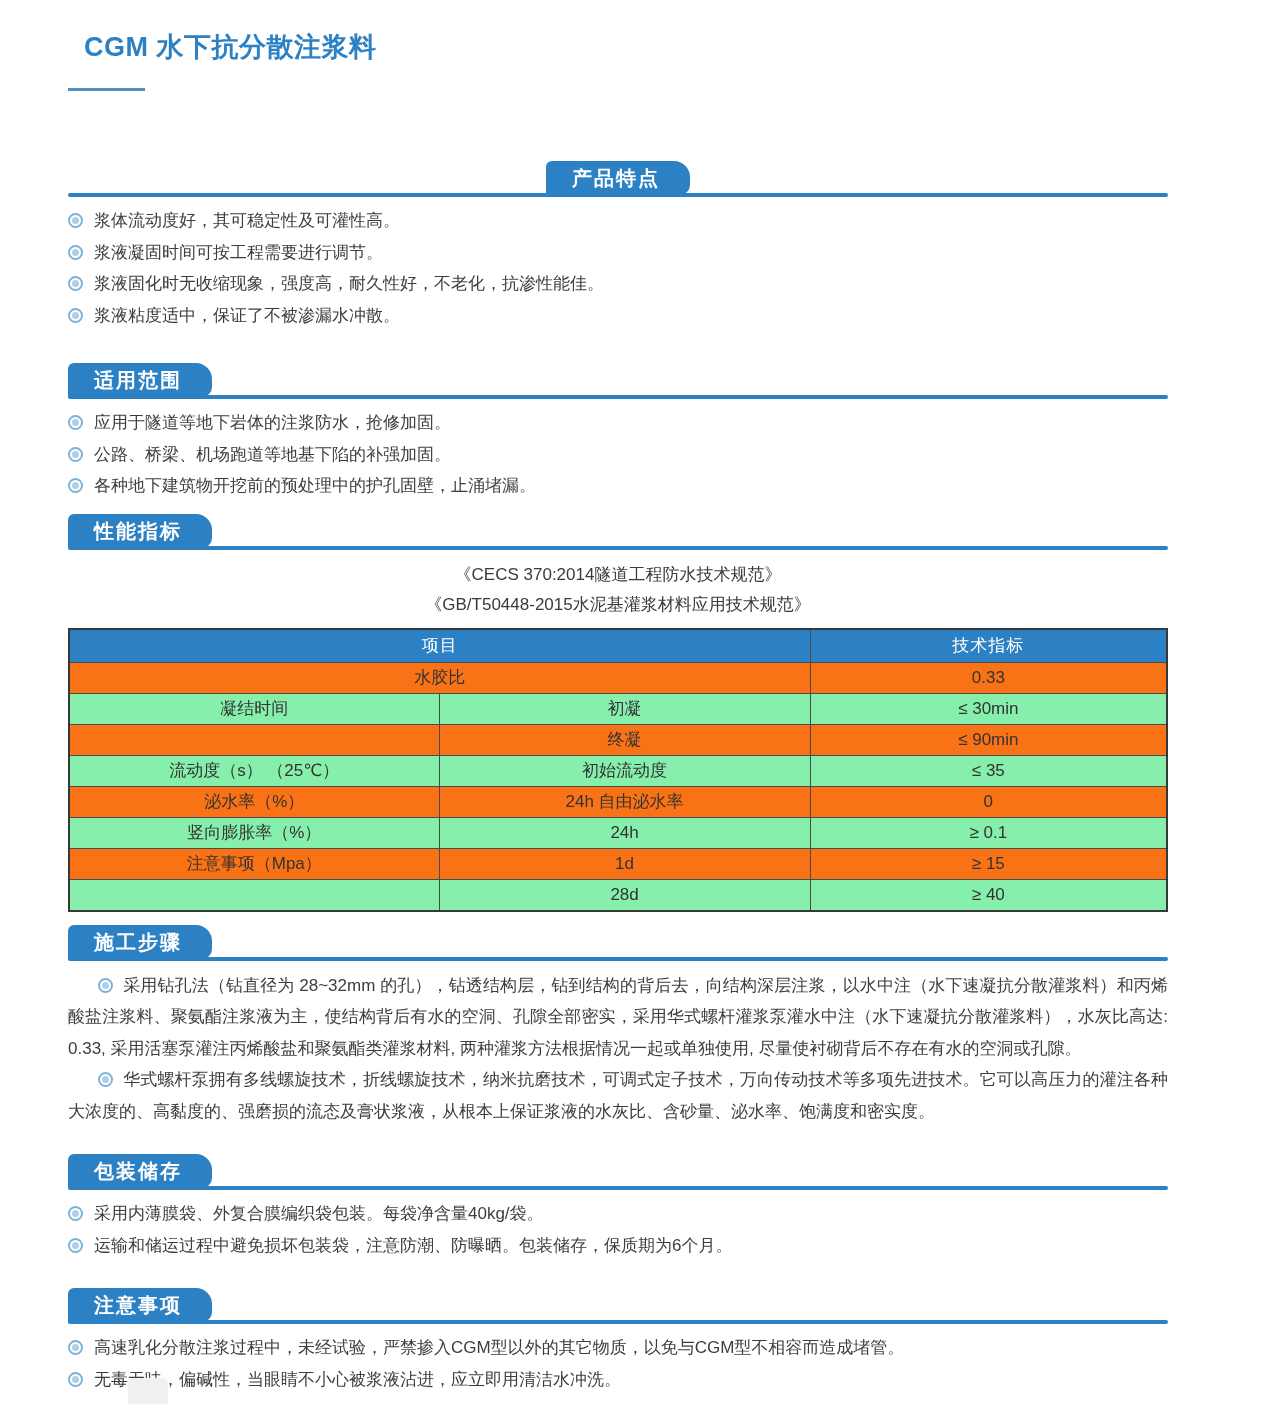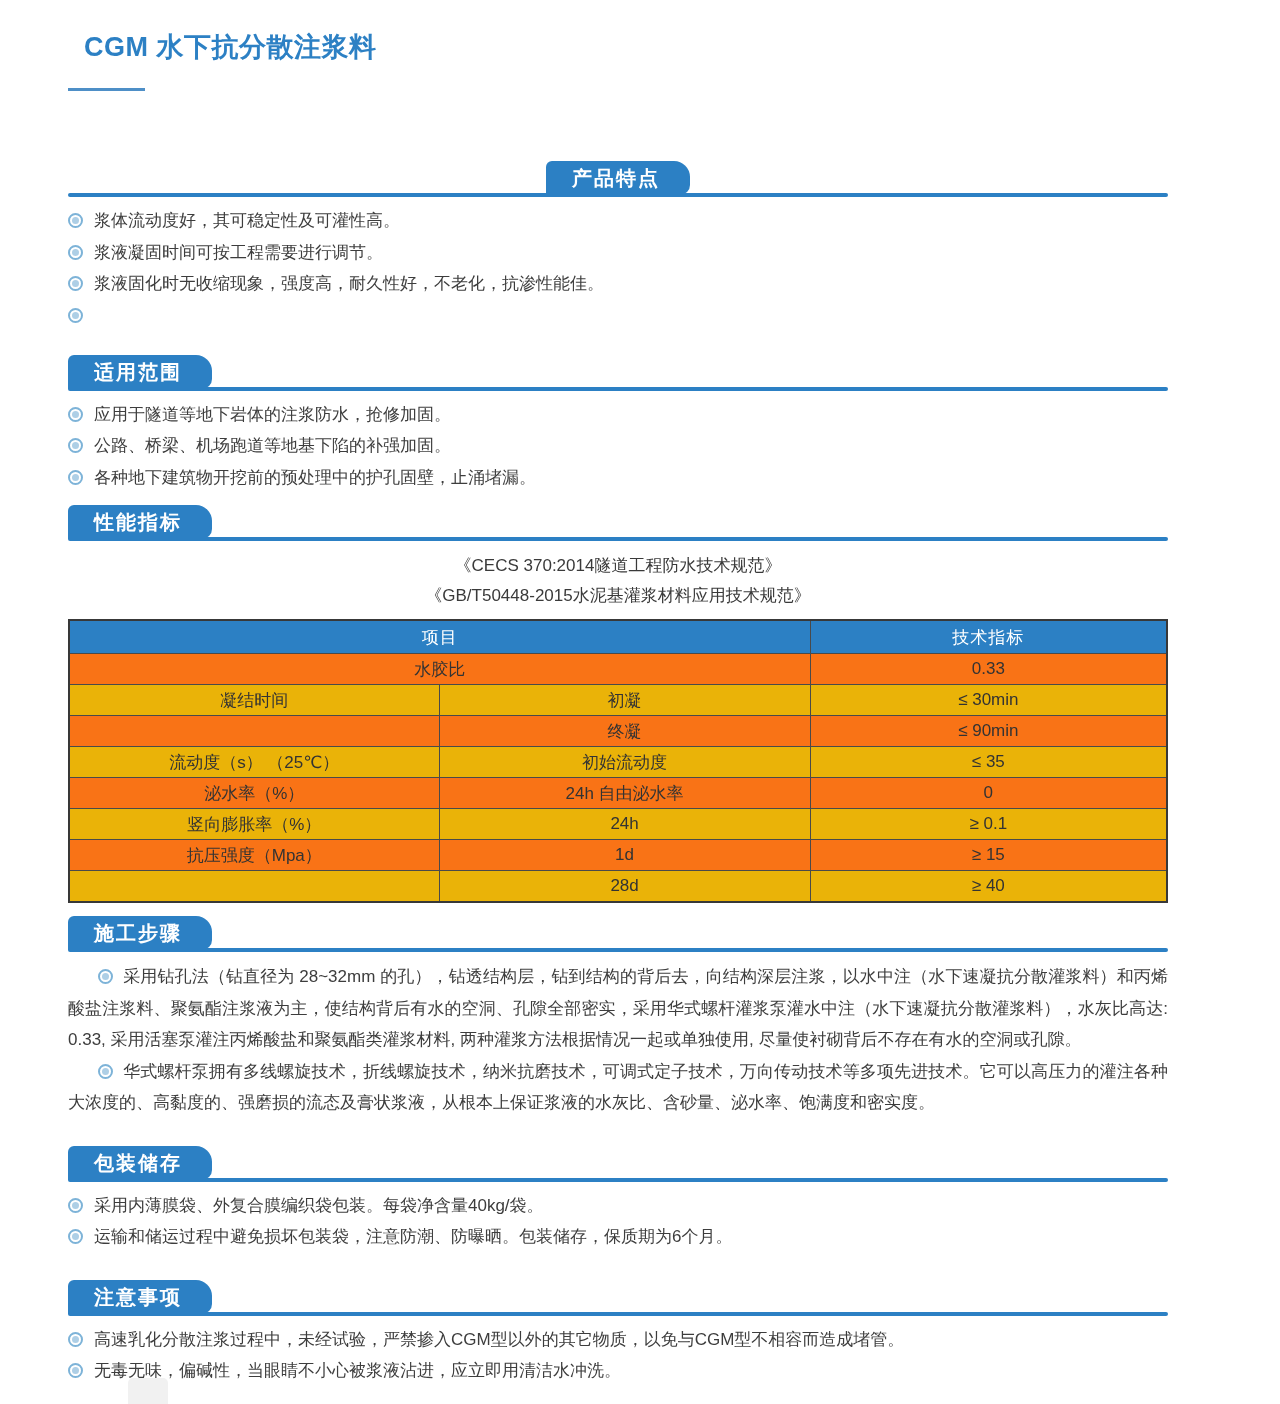--- a/index.html
+++ b/index.html
@@ -68,21 +68,21 @@
     font-size:17px; color:#333;
     border:2px solid #383838;
   }
   .perf-table th, .perf-table td {
     border:1px solid #4a4a4a; padding:0; text-align:center;
   }
   .perf-table th {
     background:#2c80c4; color:#fff; font-weight:normal;
     height:32px; letter-spacing:1px;
   }
-  .perf-table td { height:30px; background:#eab308; }
+  .perf-table td { height:30px; background:#86efac; }
   .perf-table tr.shade td { background:#f97316; }
 
   
   .para-block { margin-top:9px; }
   .para {
     margin:0; text-align:justify;
     font-size:17px; line-height:31.5px; color:#3d3d3d;
     text-indent:30px;
   }
   .para .ring { margin:0 10px 0 0; vertical-align:-2px; }
@@ -122,20 +122,21 @@
     <li>
         <span class="ring"></span>
         <span>浆液凝固时间可按工程需要进行调节。</span>
       </li>
     <li>
         <span class="ring"></span>
         <span>浆液固化时无收缩现象，强度高，耐久性好，不老化，抗渗性能佳。</span>
       </li>
     <li>
         <span class="ring"></span>
+        <span>浆液粘度适中，保证了不被渗漏水冲散。</span>
       </li>
   </ul>
 
   <div class="section-head mt-scope">
     <span class="badge">适用范围</span>
     <div class="head-rule"></div>
   </div>
   <ul class="bullet-list">
     <li>
         <span class="ring"></span>
@@ -194,21 +195,21 @@
       <td>泌水率（%）</td>
       <td>24h 自由泌水率</td>
       <td>0</td>
     </tr>
     <tr>
       <td>竖向膨胀率（%）</td>
       <td>24h</td>
       <td>≥ 0.1</td>
     </tr>
     <tr class="shade">
-      <td>抗压强度（Mpa）</td>
+      <td>注意事项（Mpa）</td>
       <td>1d</td>
       <td>≥ 15</td>
     </tr>
     <tr>
       <td></td>
       <td>28d</td>
       <td>≥ 40</td>
     </tr>
   </tbody>
     </table>

